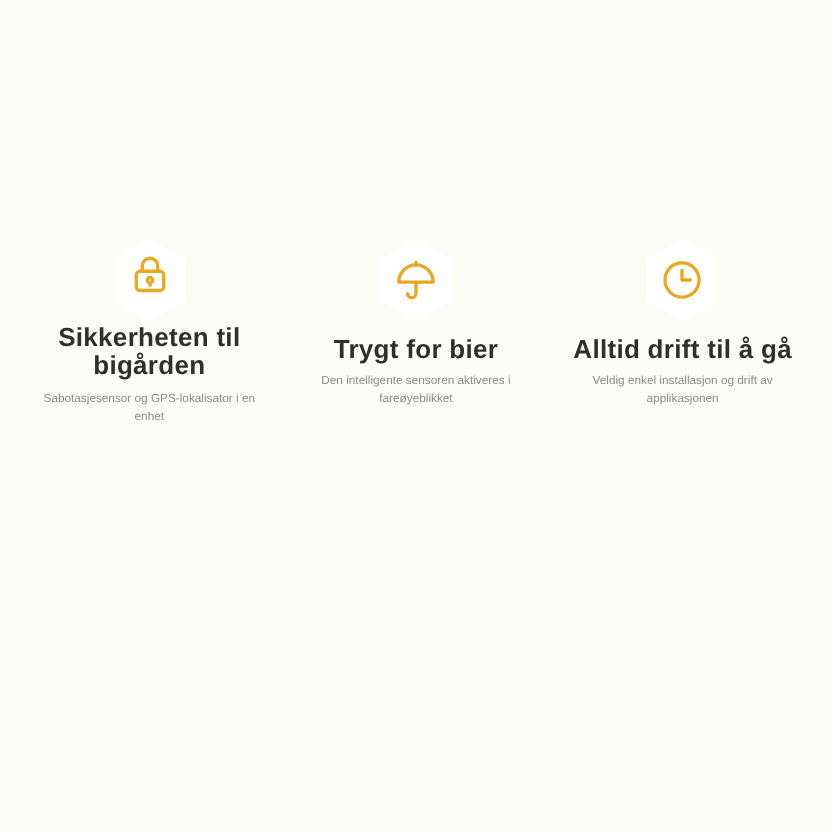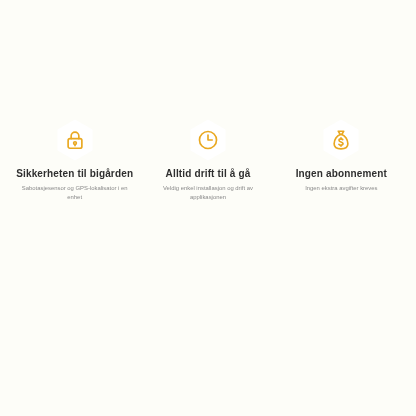--- a/index.html
+++ b/index.html
@@ -54,21 +54,21 @@
     width: 44px;
     height: 44px;
   }
   .icon-glyph {
     position: relative;
     width: 22px;
     height: 22px;
     display: block;
   }
   .feature-title {
-    font-size: 10px;
+    font-size: 13px;
     font-weight: bold;
     color: #2f2f2f;
     letter-spacing: 0.15px;
     margin: 0 0 5px 0;
     line-height: 1.1;
   }
   .feature-desc {
     font-size: 5.9px;
     color: #8a8a8a;
     line-height: 1.55;
@@ -92,47 +92,46 @@
           <rect x="4.5" y="10.5" width="15" height="10.5" rx="2"></rect>
           <path d="M7.8 10.5V7.6a4.2 4.2 0 0 1 8.4 0v2.9"></path>
           <circle cx="12" cy="15.4" r="1.5"></circle>
           <path d="M12 16.6v1.6"></path>
         </svg>
       </div>
       <div class="feature-title">Sikkerheten til bigården</div>
       <div class="feature-desc">Sabotasjesensor og GPS-lokalisator i en enhet</div>
     </div>
 
+    <div class="feature-cell">
+      <div class="hex-wrap">
+        <svg class="hex-shape" viewBox="0 0 44 44">
+          <polygon points="22,1.5 39.5,11.5 39.5,32.5 22,42.5 4.5,32.5 4.5,11.5" fill="#ffffff"></polygon>
+        </svg>
+        <svg class="icon-glyph" viewBox="0 0 24 24" fill="none" stroke="#e9a820" stroke-width="1.8" stroke-linecap="round" stroke-linejoin="round">
+          <path d="M2.6 13.2a9.4 9.4 0 0 1 18.8 0z"></path>
+          <path d="M12 13.2v6.2a2.3 2.3 0 0 1-4.6 0"></path>
+          <path d="M12 3.8V2.2"></path>
+        </svg>
+      </div>
+      <div class="feature-title">Trygt for bier</div>
+      <div class="feature-desc">Den intelligente sensoren aktiveres i fareøyeblikket</div>
+    </div>
 
     <div class="feature-cell">
       <div class="hex-wrap">
         <svg class="hex-shape" viewBox="0 0 44 44">
           <polygon points="22,1.5 39.5,11.5 39.5,32.5 22,42.5 4.5,32.5 4.5,11.5" fill="#ffffff"></polygon>
         </svg>
         <svg class="icon-glyph" viewBox="0 0 24 24" fill="none" stroke="#e9a820" stroke-width="1.8" stroke-linecap="round" stroke-linejoin="round">
           <circle cx="12" cy="12" r="9.3"></circle>
           <path d="M12 6.6V12h4.6"></path>
         </svg>
       </div>
       <div class="feature-title">Alltid drift til å gå</div>
       <div class="feature-desc">Veldig enkel installasjon og drift av applikasjonen</div>
     </div>
 
 
 
-    <div class="feature-cell">
-      <div class="hex-wrap">
-        <svg class="hex-shape" viewBox="0 0 44 44">
-          <polygon points="22,1.5 39.5,11.5 39.5,32.5 22,42.5 4.5,32.5 4.5,11.5" fill="#ffffff"></polygon>
-        </svg>
-        <svg class="icon-glyph" viewBox="0 0 24 24" fill="none" stroke="#e9a820" stroke-width="1.8" stroke-linecap="round" stroke-linejoin="round">
-          <path d="M9 2.4h6l-2.1 3.6h-1.8z"></path>
-          <path d="M12.9 6h-1.8c-3.6 1.4-6.6 5.6-6.6 10.1 0 3.4 2.1 5.5 7.5 5.5s7.5-2.1 7.5-5.5c0-4.5-3-8.7-6.6-10.1z"></path>
-          <path d="M13.9 11.6a2.4 2.4 0 0 0-2-.9c-1.2 0-2.1.7-2.1 1.7 0 2.2 4.4 1.2 4.4 3.5 0 1.1-1 1.8-2.3 1.8a2.6 2.6 0 0 1-2.2-1"></path>
-          <path d="M12 9.6v1.1M12 17.7v1.1"></path>
-        </svg>
-      </div>
-      <div class="feature-title">Ingen abonnement</div>
-      <div class="feature-desc">Ingen ekstra avgifter kreves</div>
-    </div>
 
   </div>
 </div>
 
 </body></html>

